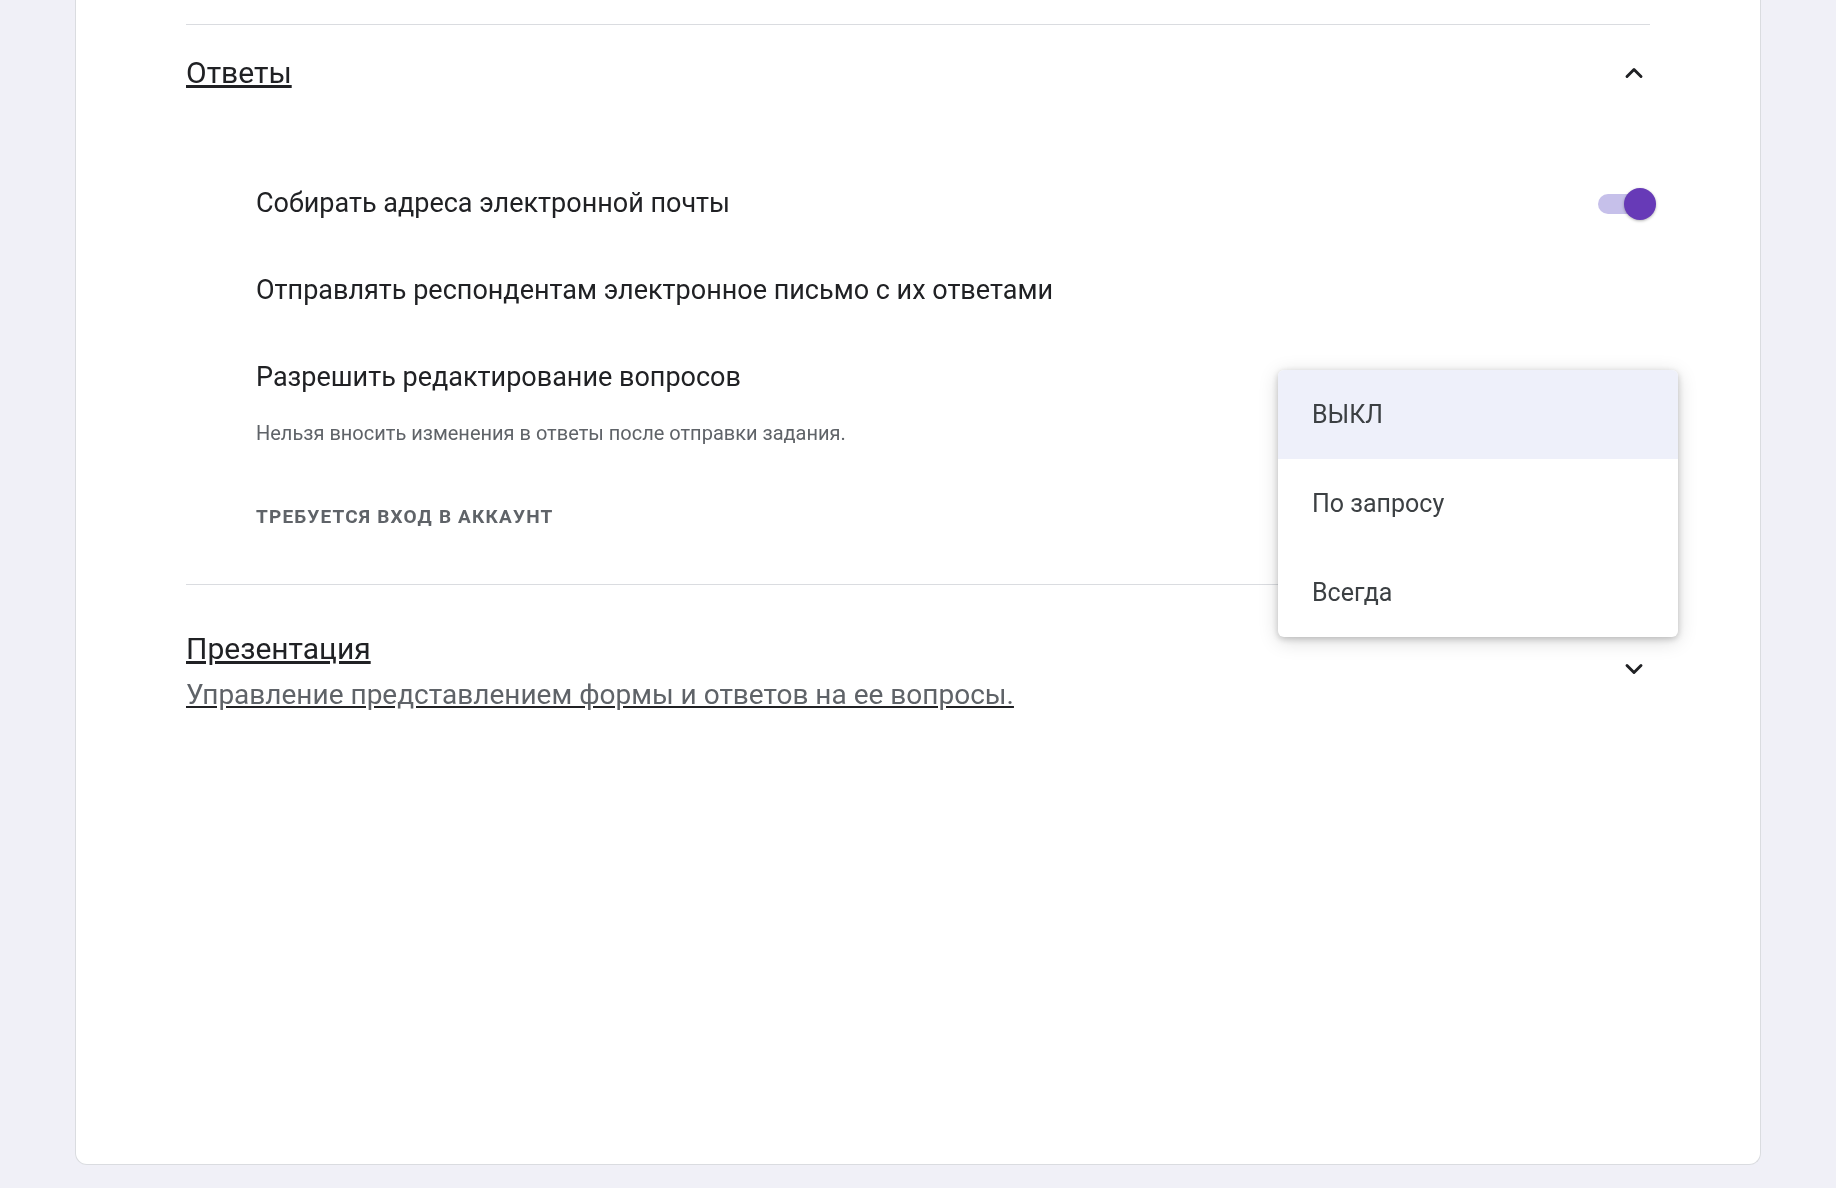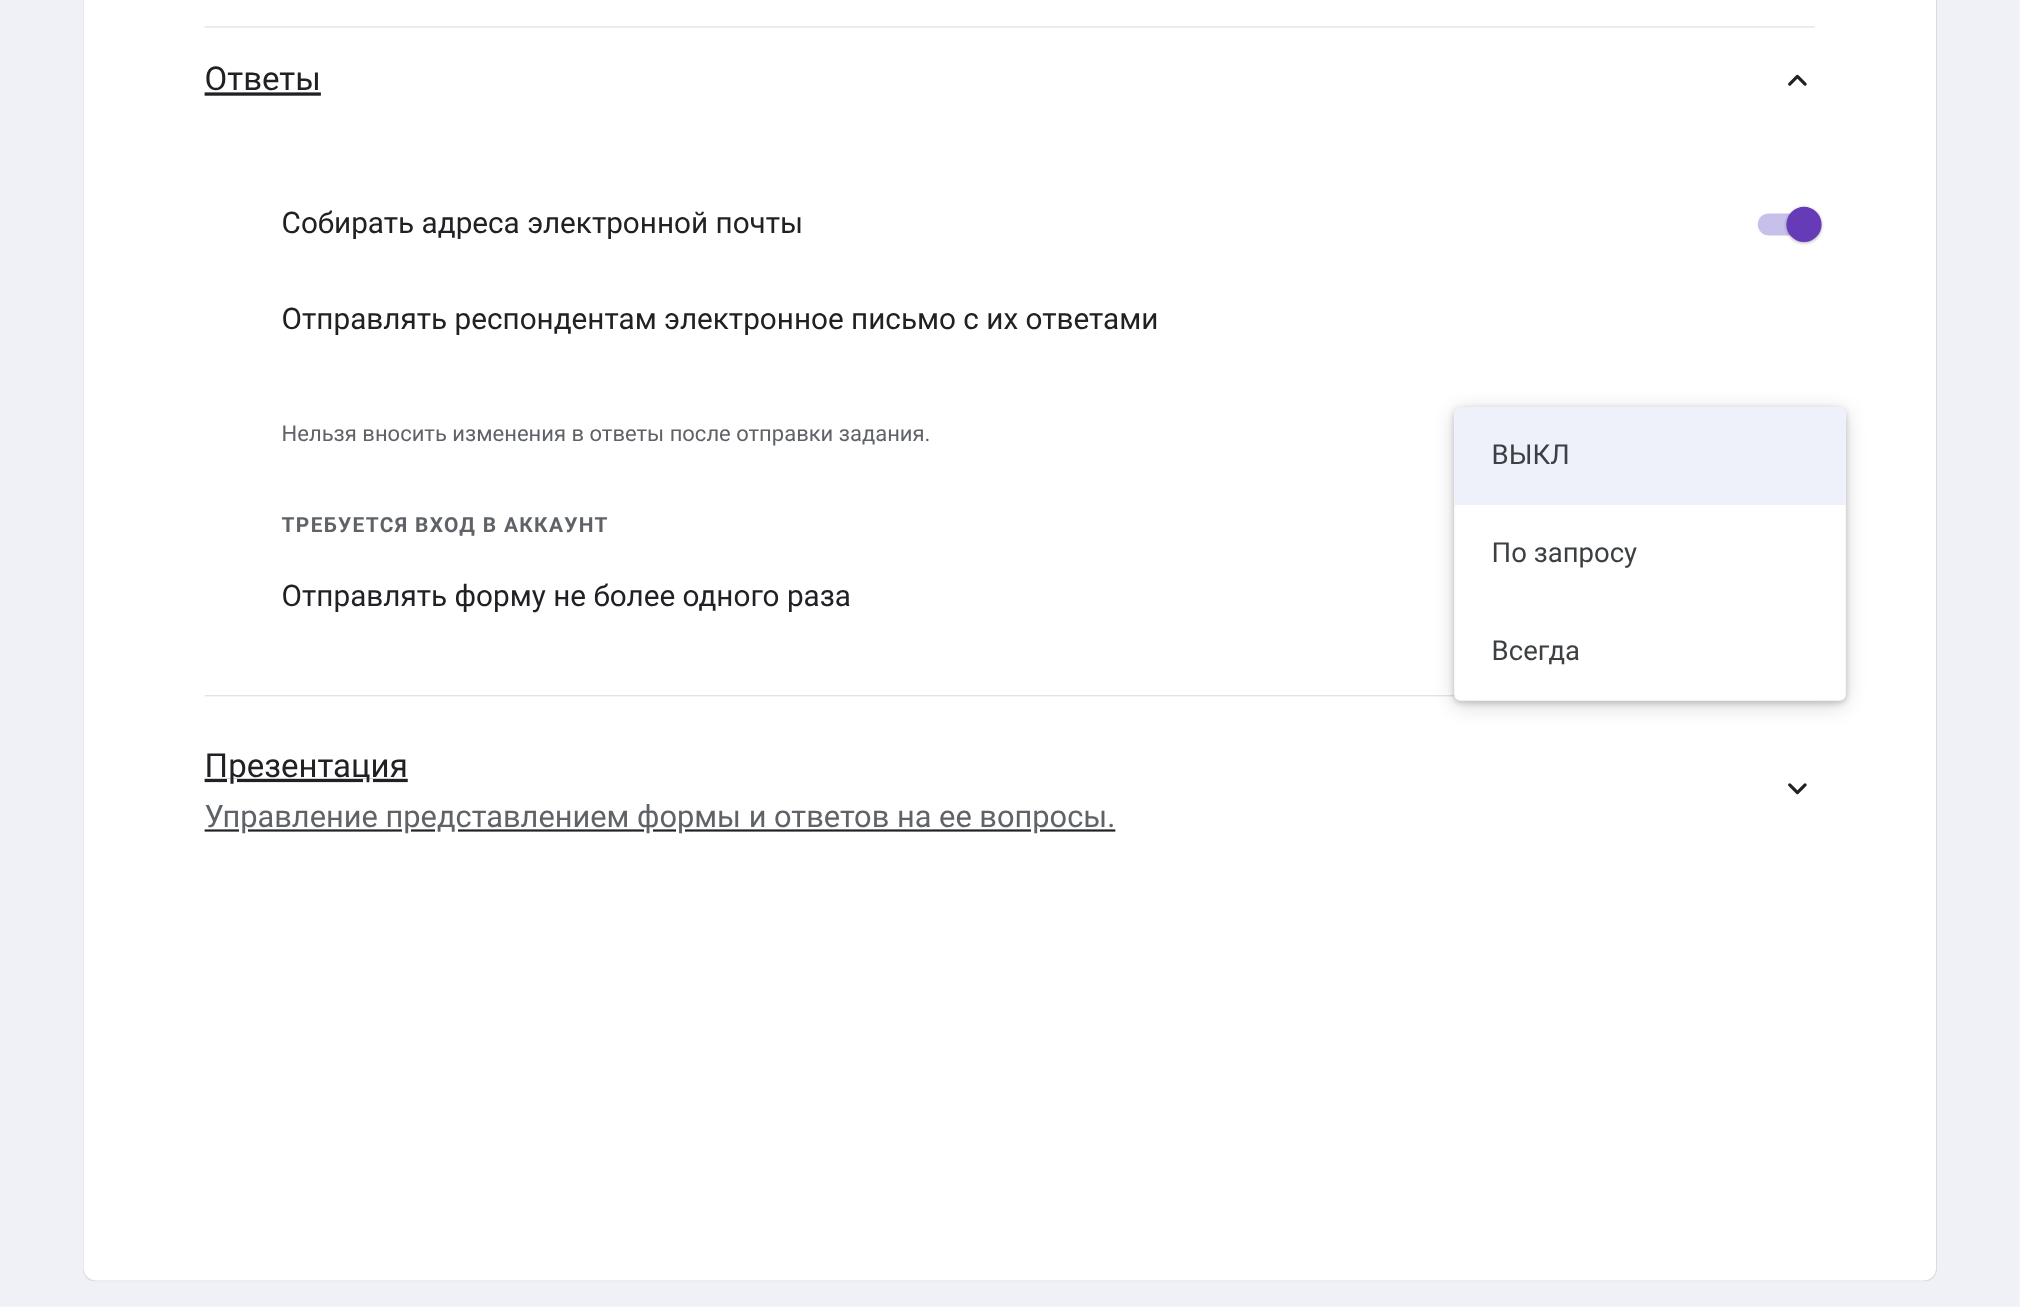--- a/index.html
+++ b/index.html
@@ -93,21 +93,21 @@
     box-shadow: 0 1px 3px rgba(0,0,0,0.3);
   }
   .toggle.on { background: #c6c0ea; }
   .toggle.on .knob { right: -6px; background: #673ab7; }
   .toggle.off { background: #bdbdbd; }
   .toggle.off .knob { left: -6px; background: #fff; }
   .dropdown-menu {
     position: absolute;
     top: 370px;
     right: 82px;
-    width: 356px;
+    width: 400px;
     background: #fff;
     border-radius: 6px;
     box-shadow: 0 2px 6px rgba(0,0,0,0.2), 0 4px 20px rgba(0,0,0,0.15);
     overflow: hidden;
     z-index: 10;
   }
   .dropdown-item {
     padding: 30px 34px;
     font-size: 25px;
     color: #3c4043;
@@ -146,34 +146,27 @@
   </div>
 
   <div class="setting-row">
     <div class="setting-text-block">
       <div class="setting-label">Отправлять респондентам электронное письмо с их ответами</div>
     </div>
   </div>
 
   <div class="setting-row">
     <div class="setting-text-block">
+      <div class="setting-label">Разрешить редактирование вопросов</div>
       <div class="setting-desc">Нельзя вносить изменения в ответы после отправки задания.</div>
     </div>
   </div>
 
   <div class="subheader">ТРЕБУЕТСЯ ВХОД В АККАУНТ</div>
 
-  <div class="setting-row">
-    <div class="setting-text-block">
-      <div class="setting-label">Отправлять форму не более одного раза</div>
-    </div>
-    <div class="toggle off">
-      <div class="knob"></div>
-    </div>
-  </div>
 
   <div style="height:46px"></div>
   <div class="divider"></div>
 
   <div class="section-header" style="align-items:flex-start; padding-top:46px;">
     <div>
       <div class="section-title">Презентация</div>
       <div class="section-sub">Управление представлением формы и ответов на ее вопросы.</div>
     </div>
     <div class="chev" style="margin-top:22px;">

